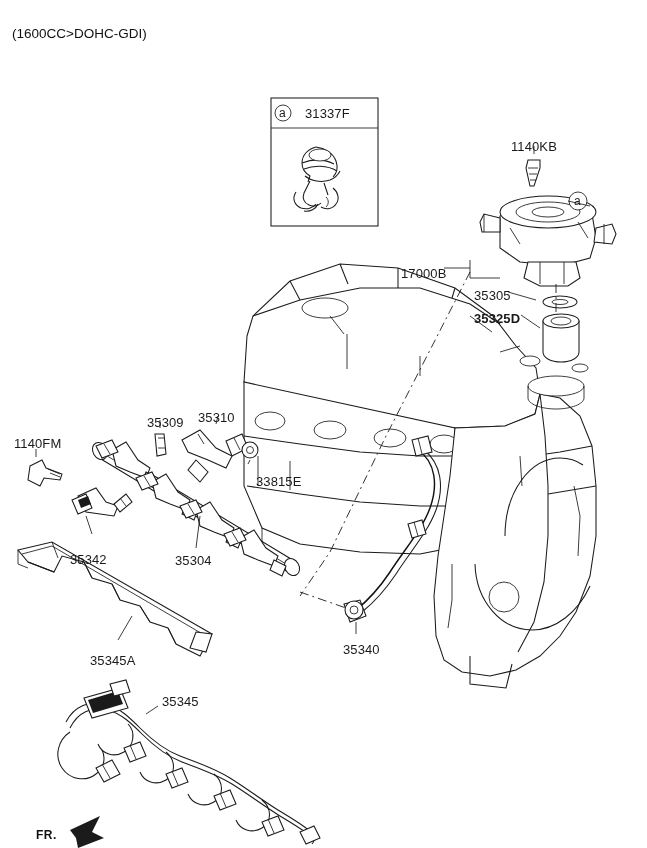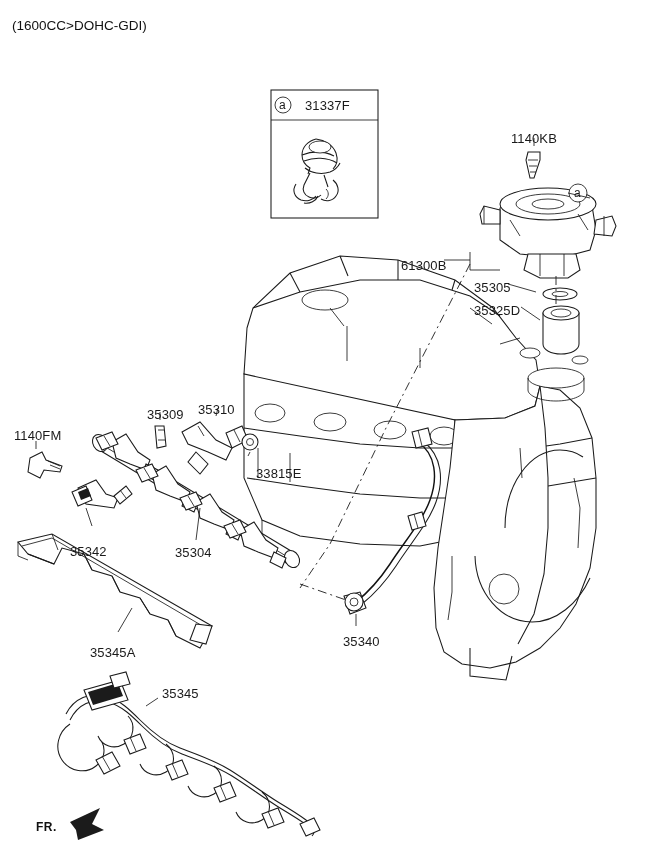--- a/index.html
+++ b/index.html
@@ -9,21 +9,21 @@
   }
   body {
     width: 647px;
     height: 848px;
     font-family: "Liberation Sans", sans-serif;
     position: relative;
     overflow: hidden;
   }
   #diagram-root {
     position: absolute;
-    left: 0; top: 8px;
+    left: 0; top: 16px;
     width: 647px;
     height: 604px;
   }
   .label {
     position: absolute;
     font-family: "Liberation Sans", sans-serif;
     font-size: 13px;
     color: #1a1a1a;
     white-space: nowrap;
     letter-spacing: 0.1px;
@@ -332,23 +332,23 @@
       <path class="lead" d="M158 690 L146 698"></path>
     </g>
 
     <g>
       <path class="blk" d="M70 814 L100 800 L92 816 L104 822 L78 832 L76 822 Z"></path>
     </g>
 
   </svg>
 
   <div class="label" style="left:511px; top:123px;">1140KB</div>
-  <div class="label" style="left:401px; top:250px;">61300B</div>
+  <div class="label" style="left:401px; top:250px;">17000B</div>
   <div class="label" style="left:474px; top:272px;">35305</div>
-  <div class="label" style="left:474px; top:295px;">35325D</div>
+  <div class="label" style="left:474px; top:295px;font-weight:bold;">35325D</div>
   <div class="label" style="left:136px; top:399px;margin-left:11px;">35309</div>
   <div class="label" style="left:198px; top:394px;">35310</div>
   <div class="label" style="left:14px; top:420px;text-align:center;">1140FM</div>
   <div class="label" style="left:232px; top:458px;margin-left:24px;">33815E</div>
   <div class="label" style="left:70px; top:523px;margin-top:13px;">35342</div>
   <div class="label" style="left:175px; top:537px;">35304</div>
   <div class="label" style="left:90px; top:629px;margin-top:8px;">35345A</div>
   <div class="label" style="left:343px; top:626px;">35340</div>
   <div class="label" style="left:162px; top:678px;">35345</div>
 

